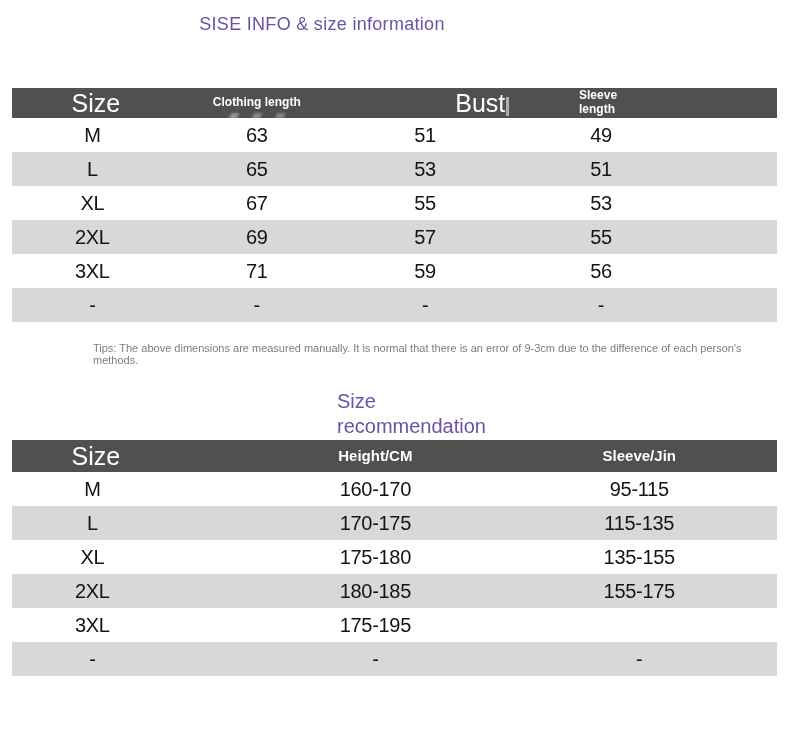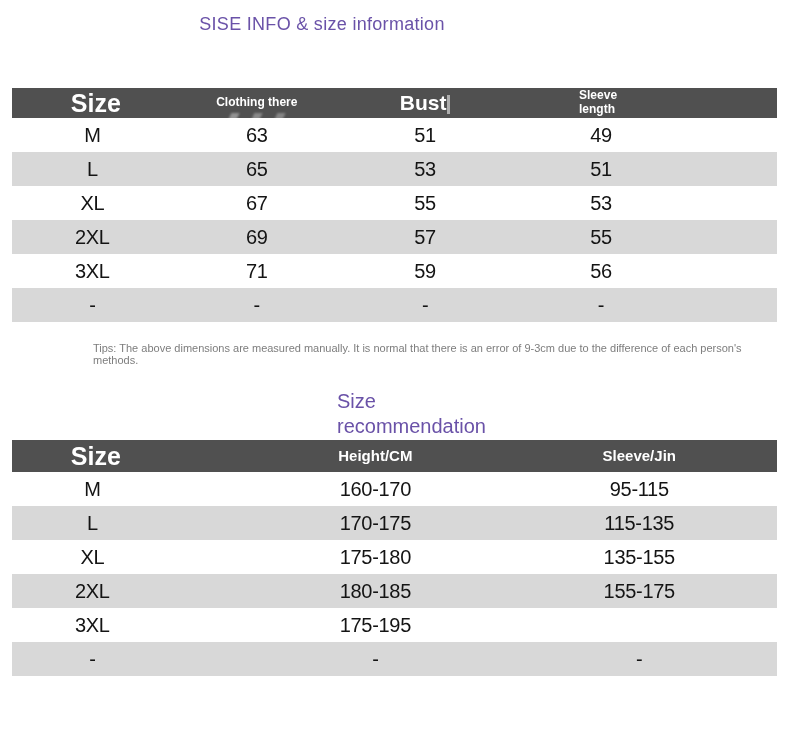--- a/index.html
+++ b/index.html
@@ -36,23 +36,23 @@
   .cell{position:relative;line-height:1.05;}
   
   #table1{top:88px;}
   #table1 .thead{height:30px;grid-template-columns:21% 22% 22% 24% 11%;}
   #table1 .trow{height:34px;grid-template-columns:21% 22% 22% 24% 11%;}
   
   #table2{top:440px;}
   #table2 .thead{height:32px;grid-template-columns:21% 53% 16% 10%;}
   #table2 .trow{height:34px;grid-template-columns:21% 53% 16% 10%;}
   
-  .h-size{font-size:25px;font-weight:700;padding-left:7px;}
+  .h-size{font-size:25px;font-weight:400;padding-left:7px;}
   .h-small{font-size:12px;font-weight:600;line-height:1.15;}
-  .h-bust{font-size:21px;font-weight:700;}
+  .h-bust{font-size:25px;font-weight:400;text-align:right;}
   .h-mid{font-size:15px;font-weight:600;}
   .wrap-block{display:inline-block;text-align:left;width:44px;}
   
   .text-cursor{
     display:inline-block;width:3px;height:19px;background:#aeaeae;
     vertical-align:-4px;margin-left:1px;
   }
   
   .smudge{
     position:absolute;left:50%;top:17px;width:78px;height:9px;
@@ -74,21 +74,21 @@
 </style>
 </head>
 <body>
 
 <div class="page-title">SISE INFO &amp; size information</div>
 
 <div id="table1" class="sizetable">
   <div class="thead">
     <div class="cell h-size">Size</div>
     <div class="cell h-small">
-      <span>Clothing there</span>
+      <span>Clothing length</span>
       <span class="smudge"></span>
     </div>
     <div class="cell h-bust">
       <span>Bust</span><span class="text-cursor"></span>
     </div>
     <div class="cell h-small">
       <span class="wrap-block">Sleeve length</span>
     </div>
     <div class="cell"></div>
   </div>

